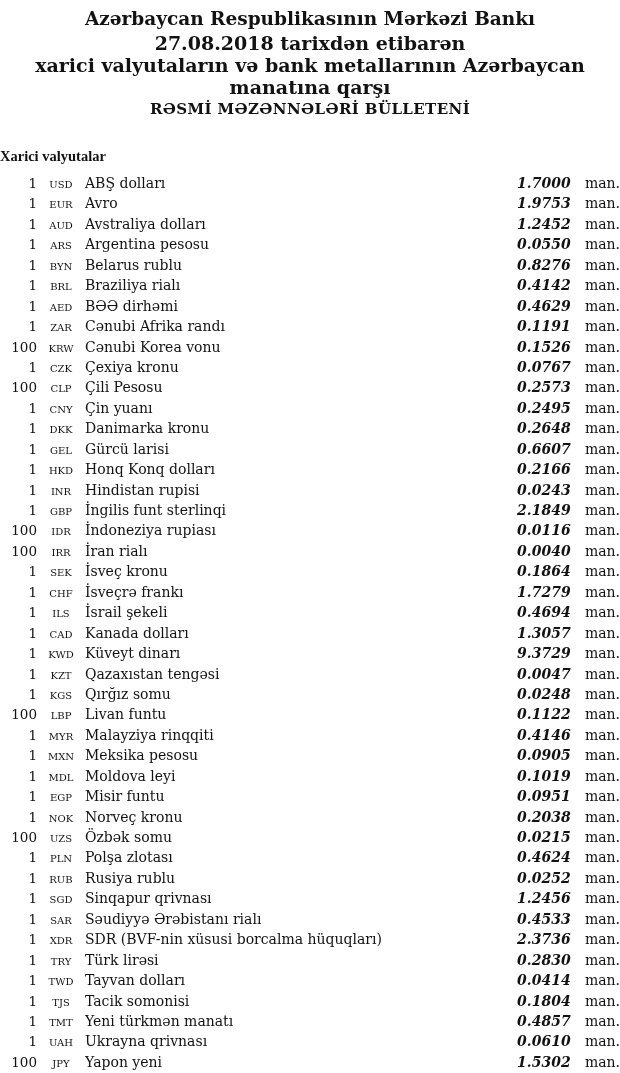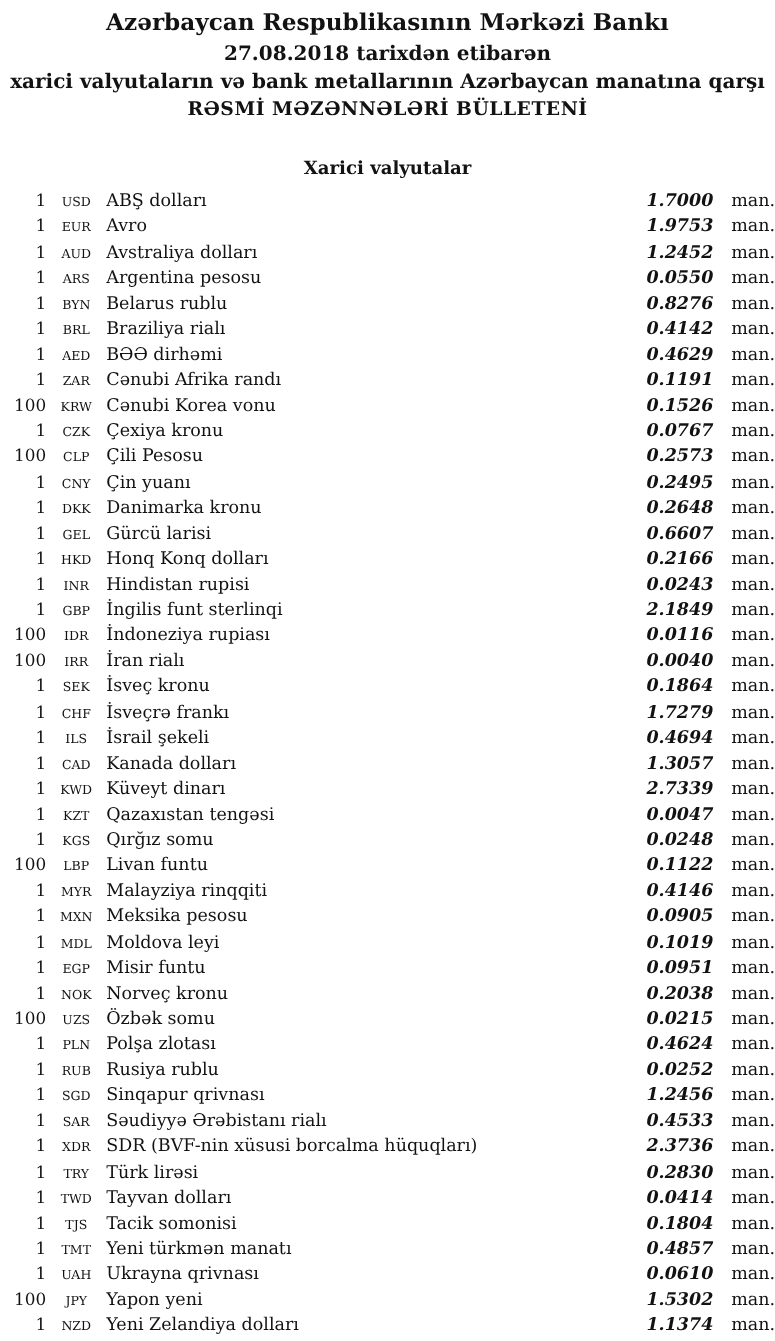--- a/index.html
+++ b/index.html
@@ -20,36 +20,36 @@
     text-align: center;
     padding-top: 5px;
   }
   .title {
     font-size: 18.5px;
     font-weight: bold;
     line-height: 27px;
   }
   .date-line,
   .subtitle {
-    font-size: 16px;
+    font-size: 19px;
     font-weight: bold;
     line-height: 22px;
   }
   .bulletin {
     font-size: 15px;
     font-weight: bold;
     line-height: 22px;
     letter-spacing: 0.4px;
   }
   .section-title {
     margin-top: 26px;
-    text-align: center;
     font-size: 14.5px;
     font-weight: bold;
     line-height: 21px;
+    font-family: Liberation Serif, serif;
   }
   .table {
     margin-top: 6px;
   }
   .row {
     display: flex;
     align-items: baseline;
     height: 20.45px;
     line-height: 20.45px;
     font-size: 14px;
@@ -280,21 +280,21 @@
     <span class="code">CAD</span>
     <span class="cname">Kanada dolları</span>
     <span class="rate">1.3057</span>
     <span class="unit">man.</span>
   </div>
 
   <div class="row">
     <span class="qty">1</span>
     <span class="code">KWD</span>
     <span class="cname">Küveyt dinarı</span>
-    <span class="rate">2.7339</span>
+    <span class="rate">9.3729</span>
     <span class="unit">man.</span>
   </div>
 
   <div class="row">
     <span class="qty">1</span>
     <span class="code">KZT</span>
     <span class="cname">Qazaxıstan tengəsi</span>
     <span class="rate">0.0047</span>
     <span class="unit">man.</span>
   </div>

